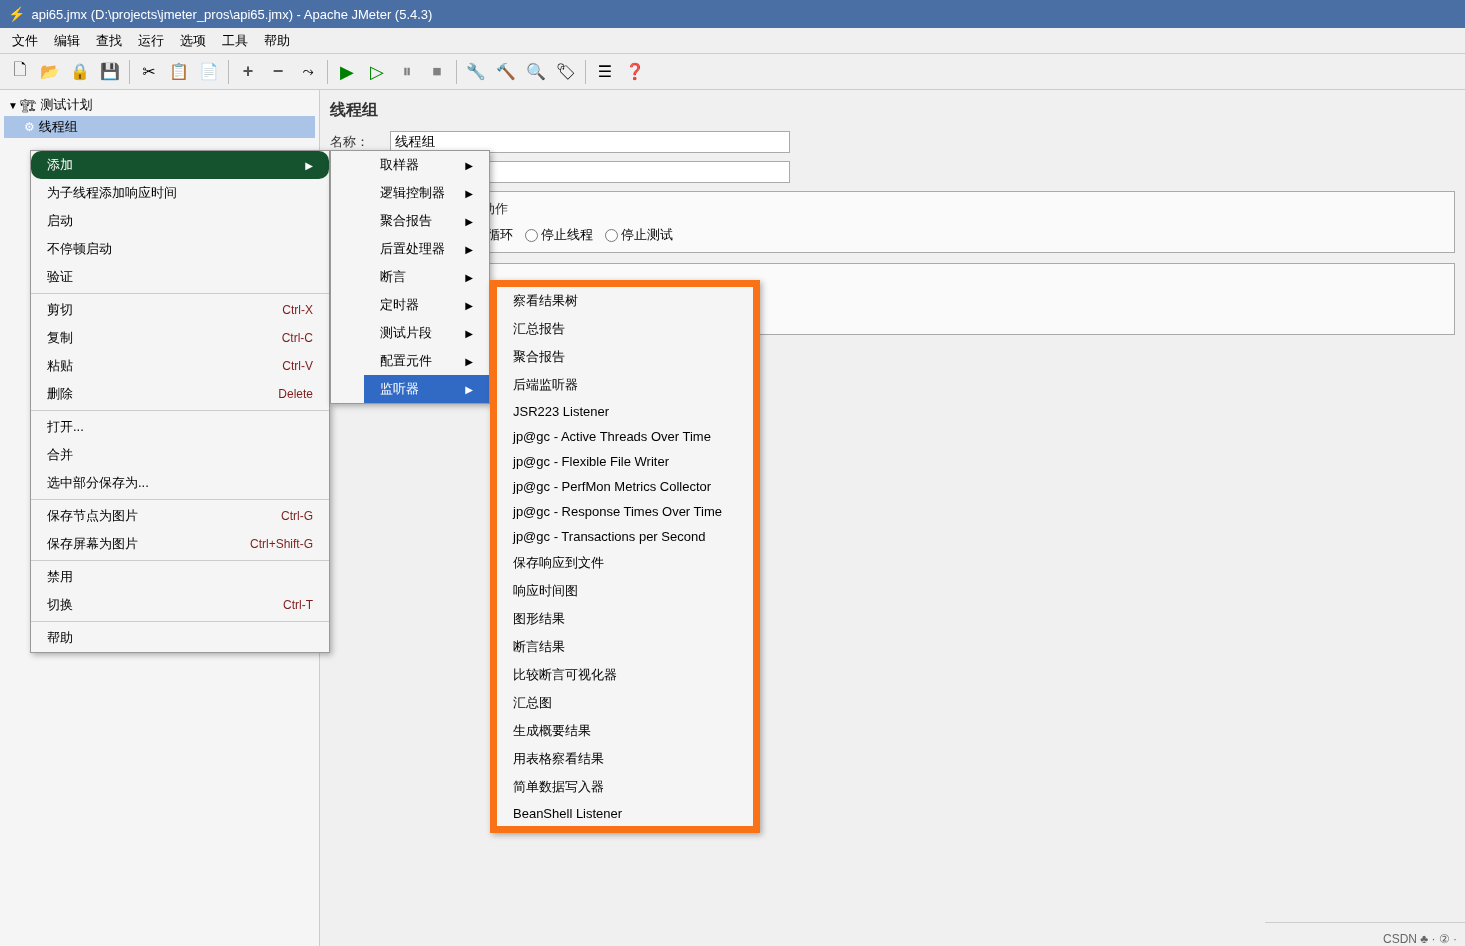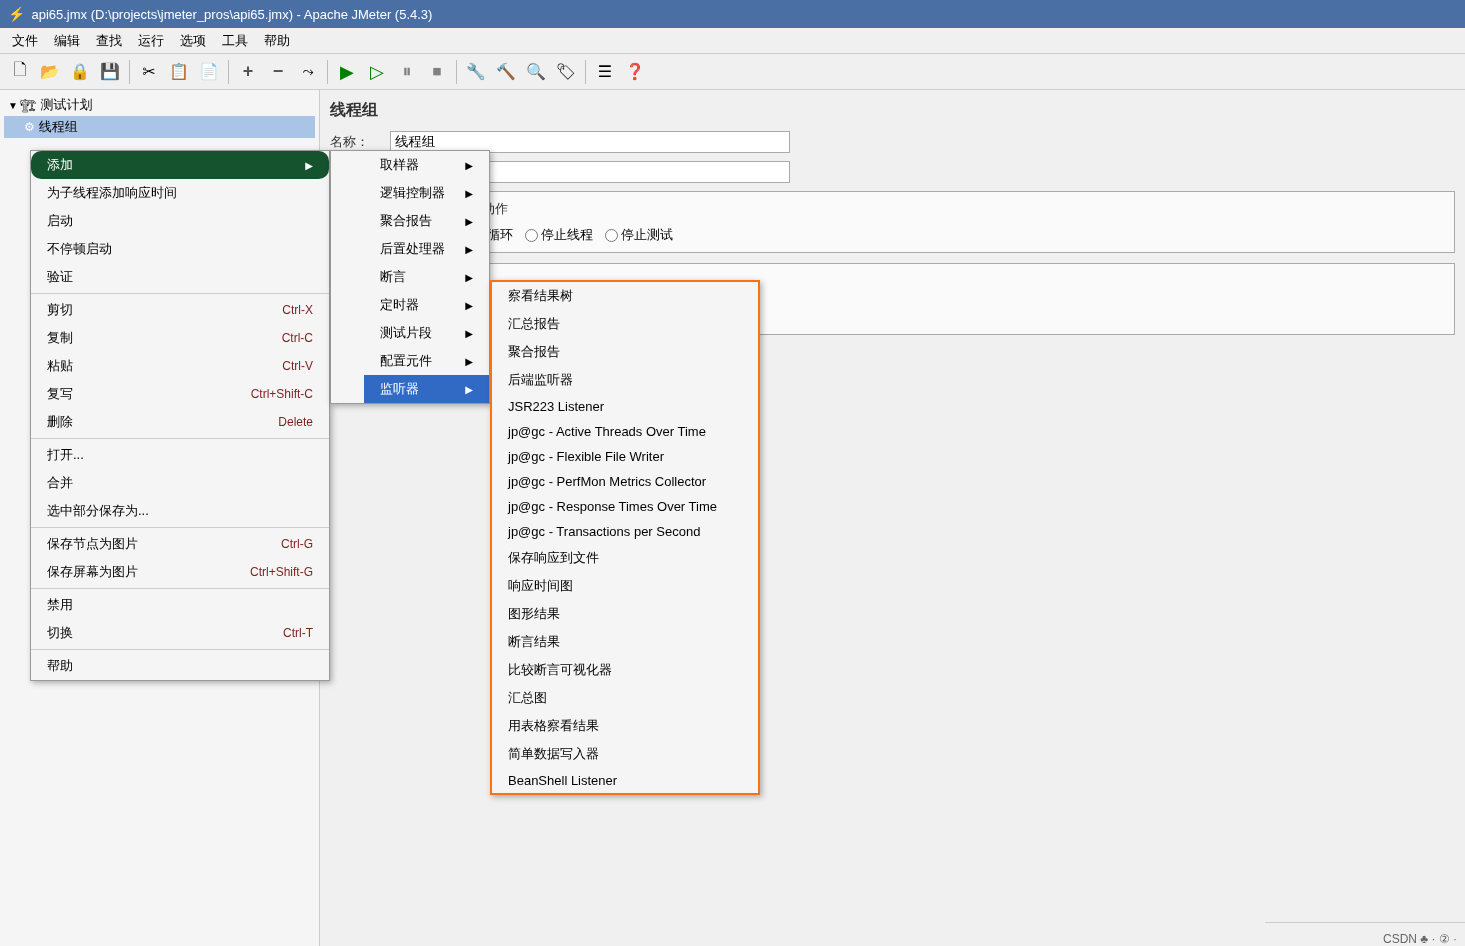--- a/index.html
+++ b/index.html
@@ -158,21 +158,21 @@
       z-index: 101;
     }
 
     
     .submenu-l2 {
       position: absolute;
       top: 280px;
       left: 490px;
       width: 270px;
       background: #f5f5f5;
-      border: 2px solid #f97316;
+      border: 7px solid #f97316;
       box-shadow: 2px 2px 6px rgba(0,0,0,0.3);
       z-index: 102;
     }
 
     
     .right-panel {
       flex: 1;
       background: #f0f0f0;
       padding: 10px;
     }
@@ -357,24 +357,20 @@
       </div>
       <div class="ctx-item">
         <span>复制</span>
         <span class="ctx-shortcut">Ctrl-C</span>
       </div>
       <div class="ctx-item">
         <span>粘贴</span>
         <span class="ctx-shortcut">Ctrl-V</span>
       </div>
       <div class="ctx-item">
-        <span>复写</span>
-        <span class="ctx-shortcut">Ctrl+Shift-C</span>
-      </div>
-      <div class="ctx-item">
         <span>删除</span>
         <span class="ctx-shortcut">Delete</span>
       </div>
       <div class="ctx-separator"></div>
       <div class="ctx-item">
         <span>打开...</span>
       </div>
       <div class="ctx-item">
         <span>合并</span>
       </div>
@@ -535,20 +531,23 @@
   <div class="ctx-item">
     <span>断言结果</span>
   </div>
   <div class="ctx-item">
     <span>比较断言可视化器</span>
   </div>
   <div class="ctx-item">
     <span>汇总图</span>
   </div>
   <div class="ctx-item">
+    <span>生成概要结果</span>
+  </div>
+  <div class="ctx-item">
     <span>用表格察看结果</span>
   </div>
   <div class="ctx-item">
     <span>简单数据写入器</span>
   </div>
   <div class="ctx-item">
     <span>BeanShell Listener</span>
   </div>
 </div>
 

